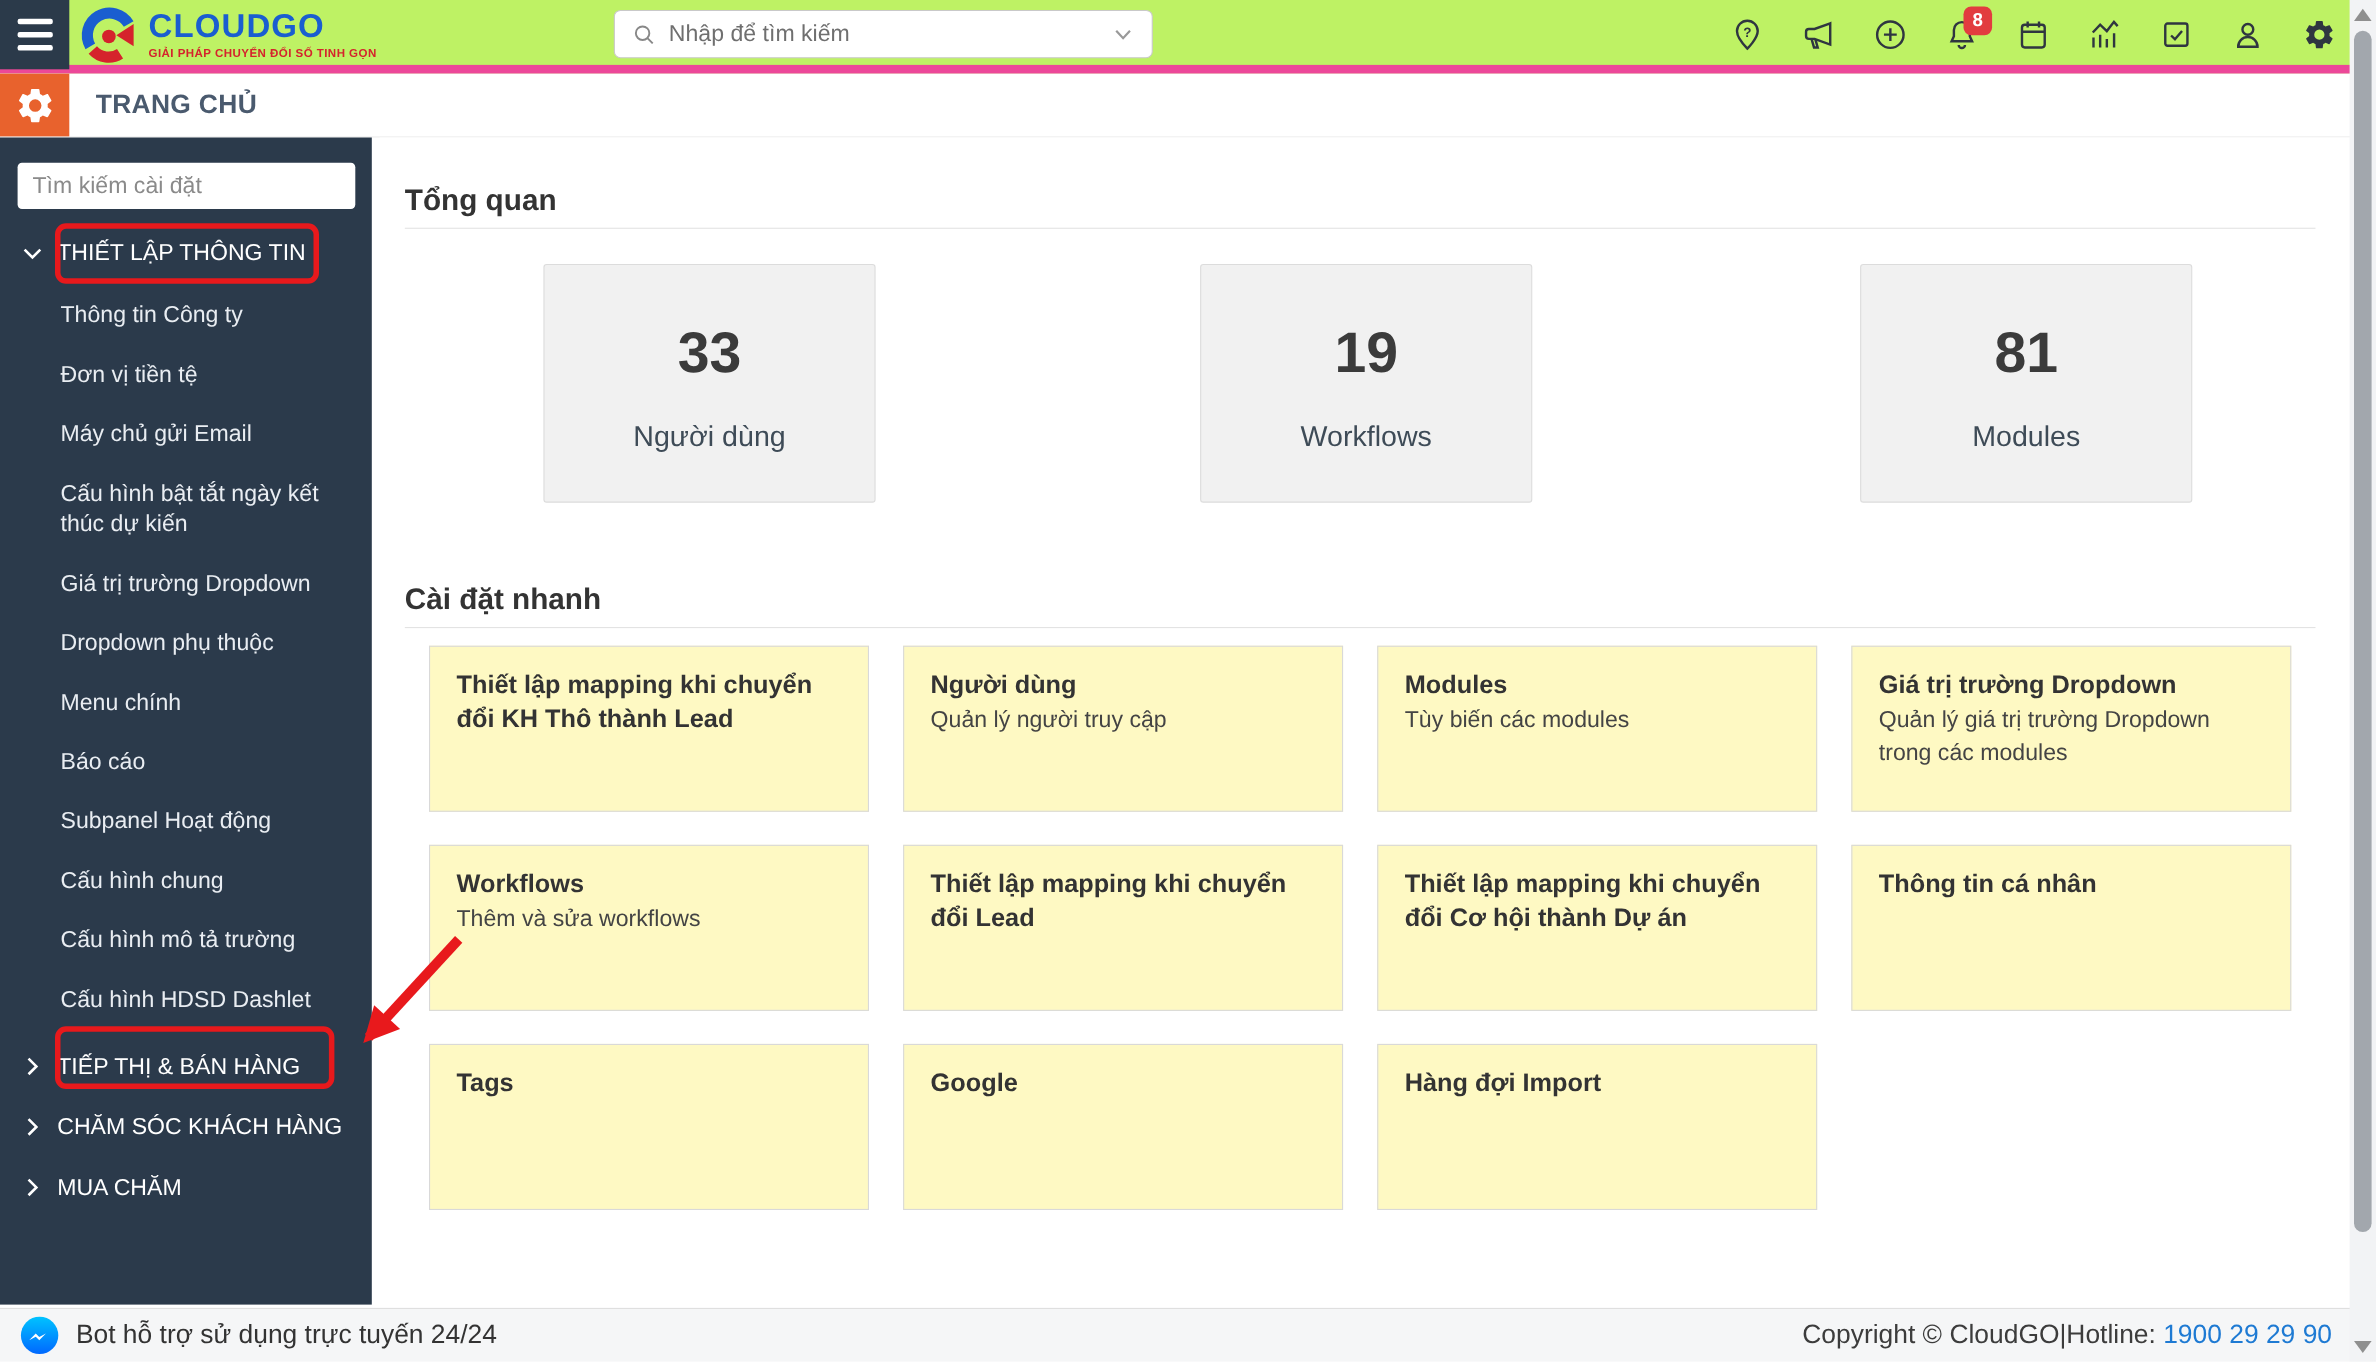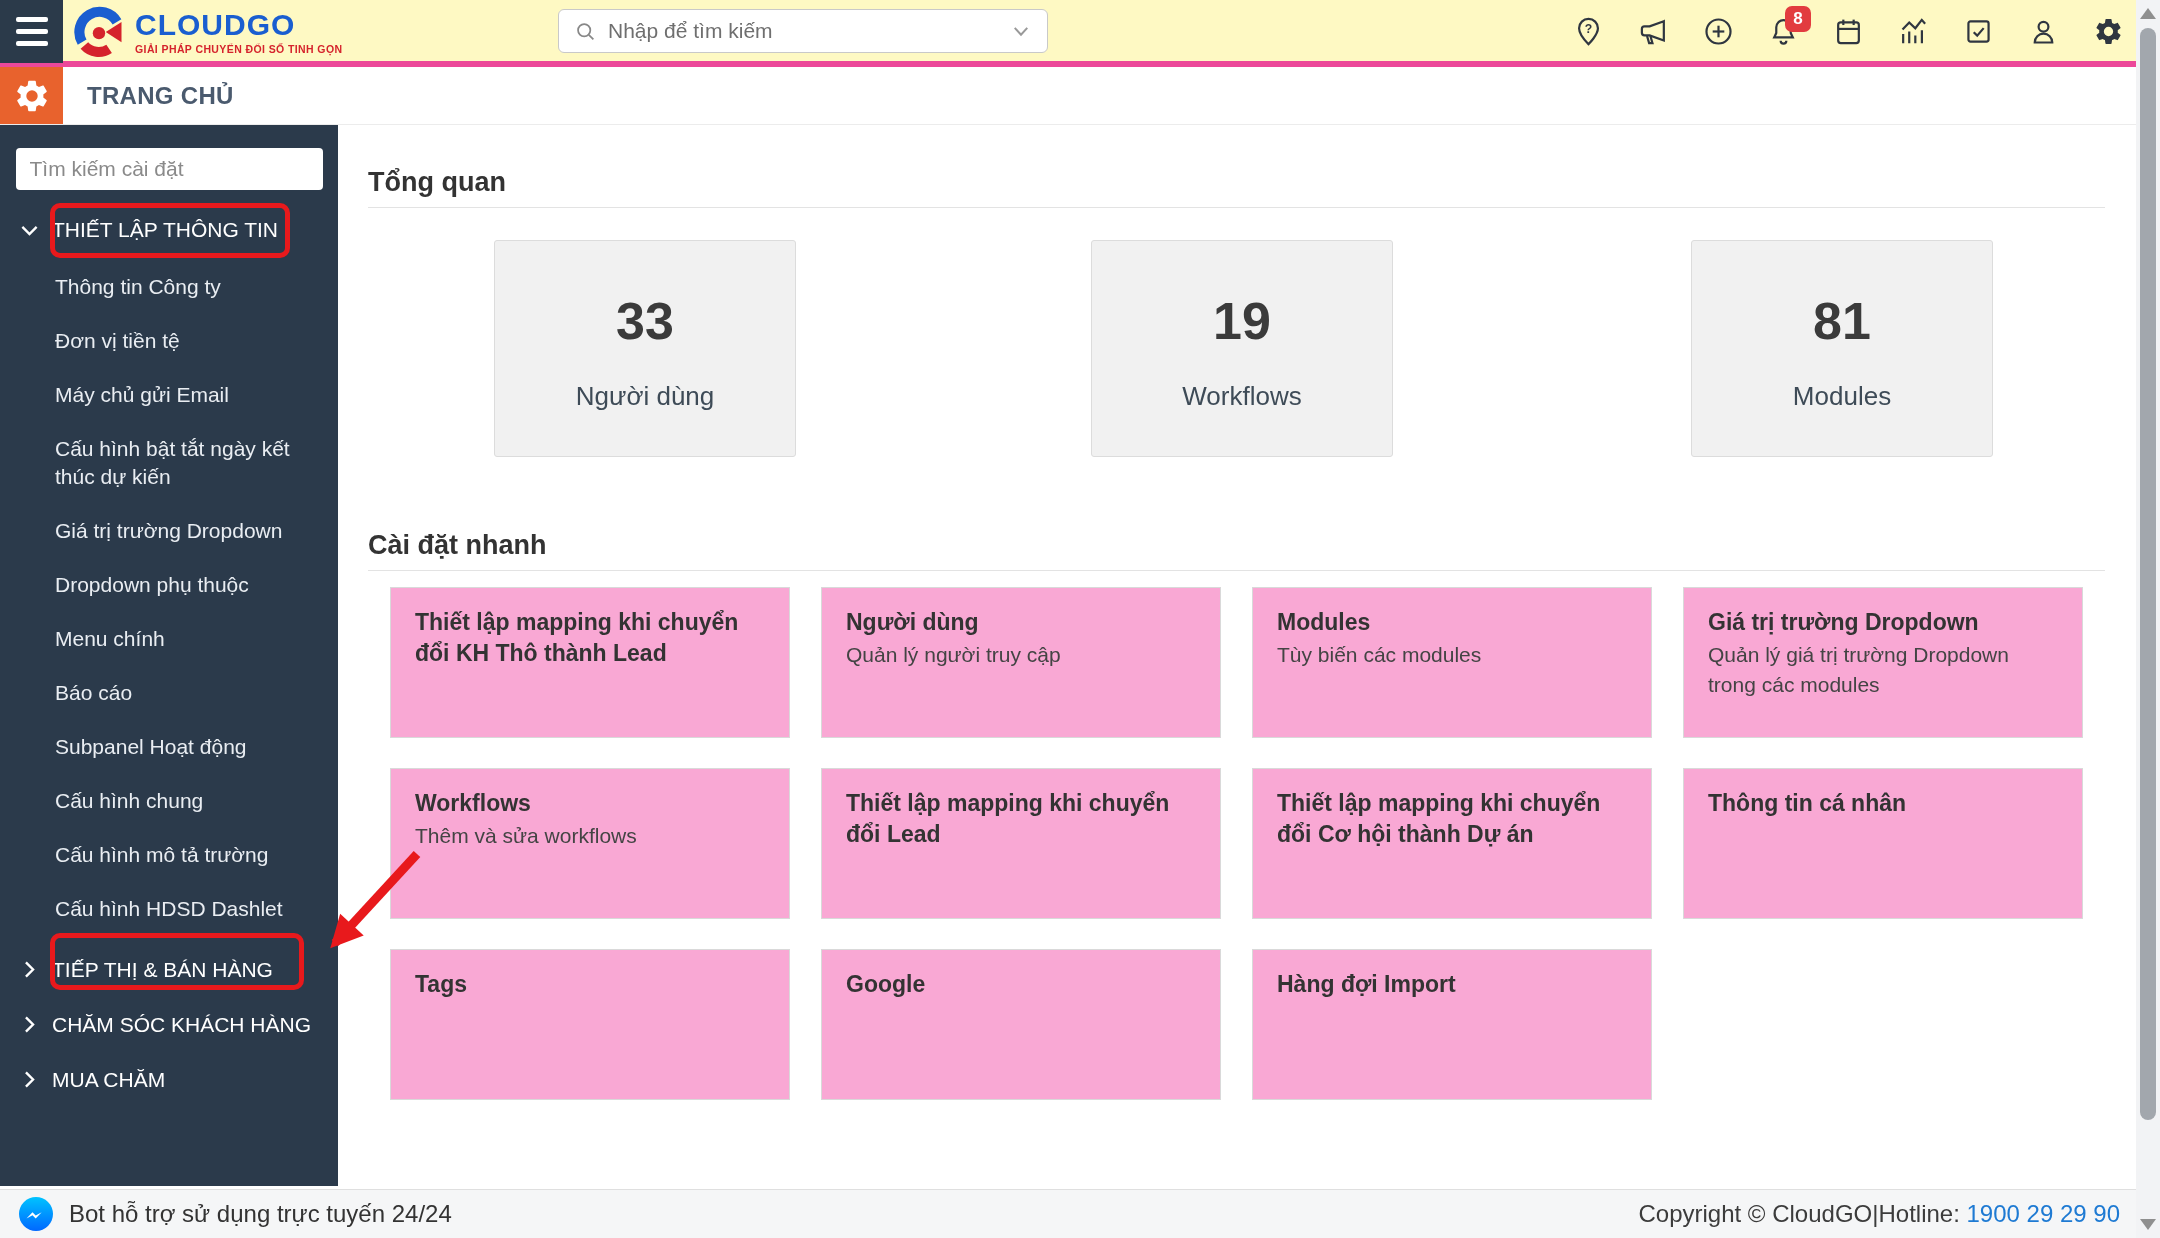--- a/index.html
+++ b/index.html
@@ -1,20 +1,20 @@
 <!DOCTYPE html>
 <html><head>
 <meta charset="utf-8">
 <style>
   * { margin:0; padding:0; box-sizing:border-box; }
   html,body { width:2160px; height:1238px; overflow:hidden; font-family:"Liberation Sans","DejaVu Sans",sans-serif; background:#fff; }
   #page { position:relative; width:2160px; height:1238px; background:#fff; }
 
   
-  #topbar { position:absolute; left:0; top:0; width:2160px; height:67px; background:#fef9c3; border-bottom:6px solid #ec4899; }
+  #topbar { position:absolute; left:0; top:0; width:2160px; height:67px; background:#bef264; border-bottom:8px solid #ec4899; }
   #hamburger { position:absolute; left:0; top:0; width:63px; height:63px; background:#2b3a4a; cursor:pointer; display:flex; flex-direction:column; justify-content:center; align-items:center; gap:7px; }
   #hamburger span { display:block; width:32px; height:5px; border-radius:2px; background:#fff; }
   #logo { position:absolute; left:72px; top:5px; height:54px; display:flex; align-items:center; gap:9px; }
   #logo .ltext { display:flex; flex-direction:column; }
   #logo .brand { font-size:30px; font-weight:800; color:#1a5ed0; letter-spacing:1px; line-height:32px; }
   #logo .tagline { font-size:10.5px; font-weight:700; color:#d5232c; letter-spacing:.4px; margin-top:2px; white-space:nowrap; }
 
   #search-wrap { position:absolute; left:558px; top:9px; width:490px; height:44px; border:1px solid #c9c9c9; border-radius:6px; background:#fff; display:flex; align-items:center; padding:0 16px; }
   #search-wrap input { flex:1; border:none; outline:none; font-size:21px; color:#444; font-family:inherit; background:transparent; margin-left:12px; }
   #search-wrap input::placeholder { color:#6f6f6f; }
@@ -44,21 +44,21 @@
   
   #main { position:absolute; left:345px; top:125px; width:1815px; height:1064px; background:#fff; overflow:hidden; }
   .section-title { margin:40px 55px 0 23px; font-size:27px; font-weight:700; color:#333; line-height:34px; }
   .hrule { margin:8px 55px 0 23px; border:none; border-top:1px solid #e3e3e3; height:0; }
   #stats-row { position:relative; height:217px; margin-top:32px; }
   .stat-card { position:absolute; top:0; width:302px; height:217px; background:#f1f1f1; border:1px solid #dcdcdc; border-radius:3px; }
   .stat-value { text-align:center; margin-top:52px; font-size:52px; font-weight:700; color:#3b3b3b; line-height:56px; }
   .stat-label { text-align:center; margin-top:32px; font-size:26px; color:#3e4b57; }
   #qs-title { margin-top:71px; }
   #quick-grid { margin:16px 0 0 45px; display:grid; grid-template-columns:repeat(4,400px); column-gap:31px; row-gap:30px; }
-  .qcard { height:151px; background:#f9a8d4; border:1px solid #d9d9d9; padding:19px 24px; cursor:pointer; overflow:hidden; }
+  .qcard { height:151px; background:#fef9c3; border:1px solid #d9d9d9; padding:19px 24px; cursor:pointer; overflow:hidden; }
   .qcard-title { font-size:23px; font-weight:700; color:#333; line-height:31px; }
   .qcard-sub { font-size:21px; color:#444; line-height:30px; margin-top:2px; }
 
   
   #footer { position:absolute; left:0; top:1189px; width:2160px; height:49px; background:#f5f6f7; border-top:1px solid #dfdfdf; display:flex; align-items:center; justify-content:space-between; padding:0 40px 0 18px; }
   #footer-left { display:flex; align-items:center; gap:15px; cursor:pointer; }
   #footer-left .bot-text { font-size:24px; color:#333; }
   #footer-right { font-size:24px; color:#3c3c3c; }
   #footer-right .hotline-num { color:#1e7ad3; cursor:pointer;text-align:center; }
 

